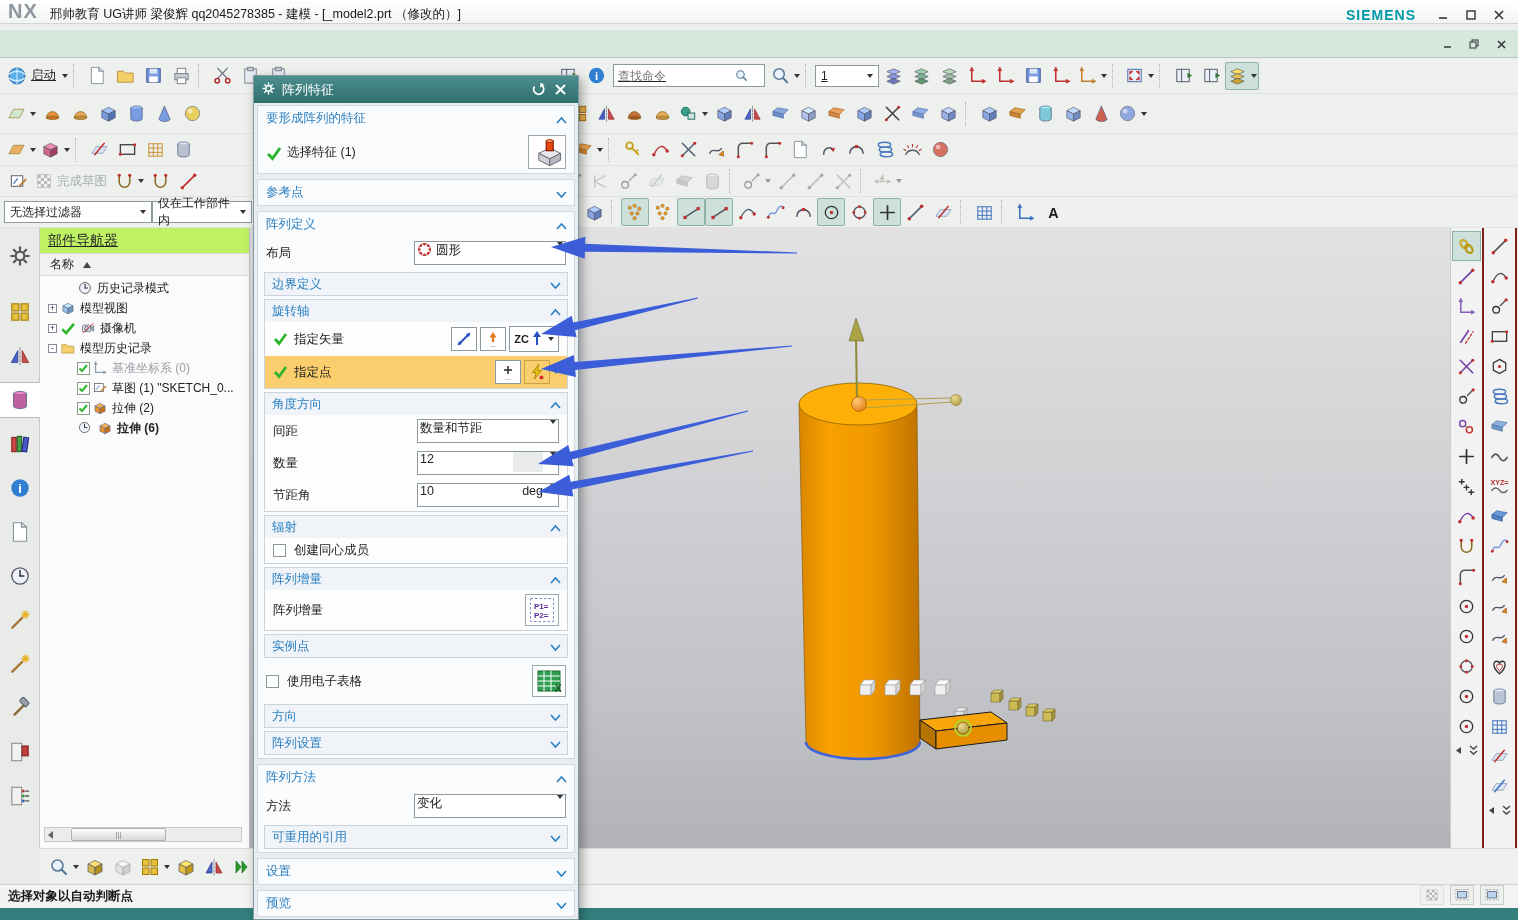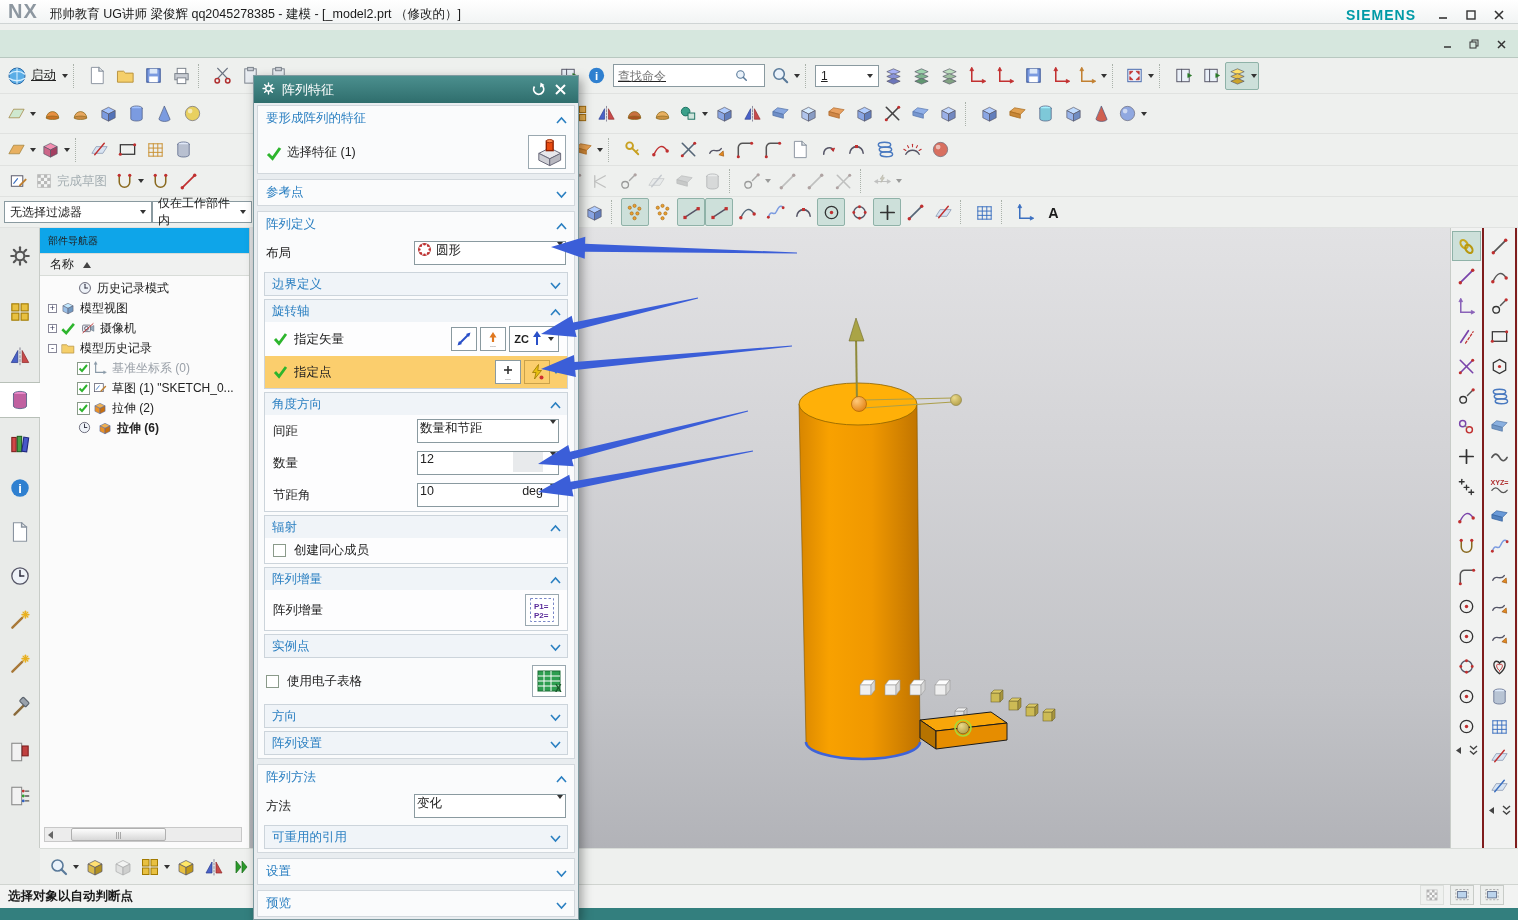--- a/index.html
+++ b/index.html
@@ -28,21 +28,21 @@
   .tcombo{height:22px;background:#fff;border:1px solid #8a9aa0;display:flex;align-items:center;padding:0 5px;justify-content:space-between;font-size:12px;}
   .tlabel{font-size:12.5px;margin:0 3px;}
   #findwrap{height:23px;background:#fff;border:1px solid #8a9aa0;display:flex;align-items:center;width:152px;margin:0 3px;}
   #findwrap input{border:none;outline:none;width:120px;font-size:12px;padding:2px 4px;background:transparent;}
   
   #resbar{left:0;top:228px;width:40px;height:620px;background:#e9ebe9;border-right:1px solid #c8ccc8;display:flex;flex-direction:column;align-items:center;}
   .ritem{width:36px;height:36px;display:flex;align-items:center;justify-content:center;margin-top:8px;}
   .ritem.sel{background:#ffffff;width:40px;border-top:1px solid #b8c0b8;border-bottom:1px solid #b8c0b8;}
   
   #nav{left:40px;top:228px;width:210px;height:620px;background:#fbfbfb;border-right:1px solid #c0c4c0;}
-  #navtitle{height:26px;display:flex;align-items:center;padding-left:8px;font-size:10px;background:#0ea5e9;border-bottom:1px solid #d8dcd8;}
+  #navtitle{height:26px;display:flex;align-items:center;padding-left:8px;font-size:14px;background:#bef264;border-bottom:1px solid #d8dcd8;text-decoration:underline;}
   #navcol{height:22px;display:flex;align-items:center;padding-left:10px;background:#f0f1f0;border-bottom:1px solid #d8dcd8;font-size:12px;}
   .tree{padding-top:2px;}
   .trow2{height:20px;display:flex;align-items:center;font-size:12px;white-space:nowrap;overflow:hidden;}
   .exp{width:9px;height:9px;border:1px solid #889;background:#fff;font-size:9px;line-height:7px;text-align:center;margin-right:3px;color:#335;flex:none;}
   .cbx{width:13px;height:13px;border:1px solid #8a9a8a;background:#fff;margin-right:2px;flex:none;display:flex;align-items:center;justify-content:center;}
   .ticon{width:17px;height:17px;margin-right:3px;flex:none;}
   #navscroll{position:absolute;left:4px;bottom:6px;width:198px;height:15px;background:#ececec;border:1px solid #c8c8c8;display:flex;align-items:center;}
   #navthumb{width:95px;height:13px;background:linear-gradient(#fdfdfd,#d8d8d8);border:1px solid #b0b0b0;border-radius:2px;margin-left:14px;text-align:center;font-size:8px;color:#888;line-height:12px;}
   
   #viewport{left:250px;top:228px;width:1200px;height:620px;background:linear-gradient(180deg,#e2e2e4 0%,#d4d4d7 35%,#c2c3c7 75%,#b2b3b8 100%);}

